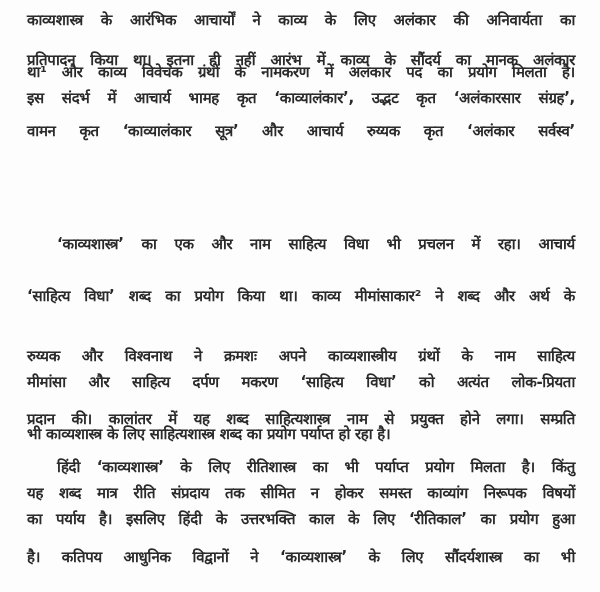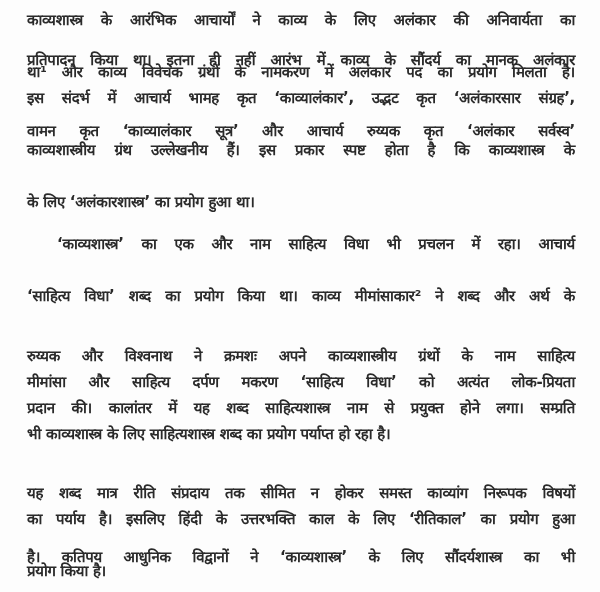--- a/index.html
+++ b/index.html
@@ -21,27 +21,25 @@
 </head>
 <body>
 
 <div class="page">
 
   <div class="line" style="top:7px">काव्यशास्त्र के आरंभिक आचार्यों ने काव्य के लिए अलंकार की अनिवार्यता का</div>
   <div class="line" style="top:47px">प्रतिपादन किया था। इतना ही नहीं आरंभ में काव्य के सौंदर्य का मानक अलंकार</div>
   <div class="line" style="top:85px">इस संदर्भ में आचार्य भामह कृत ‘काव्यालंकार’, उद्भट कृत ‘अलंकारसार संग्रह’,</div>
   <div class="line" style="top:59px">था¹ और काव्य विवेचक ग्रंथों के नामकरण में अलंकार पद का प्रयोग मिलता है।</div>
   <div class="line" style="top:118px">वामन कृत ‘काव्यालंकार सूत्र’ और आचार्य रुय्यक कृत ‘अलंकार सर्वस्व’</div>
-  <div class="line" style="top:137px">काव्यशास्त्रीय ग्रंथ उल्लेखनीय हैं। इस प्रकार स्पष्ट होता है कि काव्यशास्त्र के</div>
-  <div class="line last" style="top:189px">के लिए ‘अलंकारशास्त्र’ का प्रयोग हुआ था।</div>
 
   <div class="line indent" style="top:231px">‘काव्यशास्त्र’ का एक और नाम साहित्य विधा भी प्रचलन में रहा। आचार्य</div>
   <div class="line" style="top:283px">‘साहित्य विधा’ शब्द का प्रयोग किया था। काव्य मीमांसाकार² ने शब्द और अर्थ के</div>
   <div class="line" style="top:343px">रुय्यक और विश्वनाथ ने क्रमशः अपने काव्यशास्त्रीय ग्रंथों के नाम साहित्य</div>
   <div class="line" style="top:369px">मीमांसा और साहित्य दर्पण मकरण ‘साहित्य विधा’ को अत्यंत लोक-प्रियता</div>
-  <div class="line" style="top:395px">प्रदान की। कालांतर में यह शब्द साहित्यशास्त्र नाम से प्रयुक्त होने लगा। सम्प्रति</div>
+  <div class="line" style="top:406px">प्रदान की। कालांतर में यह शब्द साहित्यशास्त्र नाम से प्रयुक्त होने लगा। सम्प्रति</div>
   <div class="line last" style="top:421px">भी काव्यशास्त्र के लिए साहित्यशास्त्र शब्द का प्रयोग पर्याप्त हो रहा है।</div>
 
+  <div class="line indent" style="top:454px">हिंदी ‘काव्यशास्त्र’ के लिए रीतिशास्त्र का भी पर्याप्त प्रयोग मिलता है। किंतु</div>
   <div class="line" style="top:480px">यह शब्द मात्र रीति संप्रदाय तक सीमित न होकर समस्त काव्यांग निरूपक विषयों</div>
   <div class="line" style="top:506px">का पर्याय है। इसलिए हिंदी के उत्तरभक्ति काल के लिए ‘रीतिकाल’ का प्रयोग हुआ</div>
   <div class="line" style="top:544px">है। कतिपय आधुनिक विद्वानों ने ‘काव्यशास्त्र’ के लिए सौंदर्यशास्त्र का भी</div>
-  <div class="line last" style="top:558px">प्रयोग किया है।</div>
 </div>
 
 </body></html>

